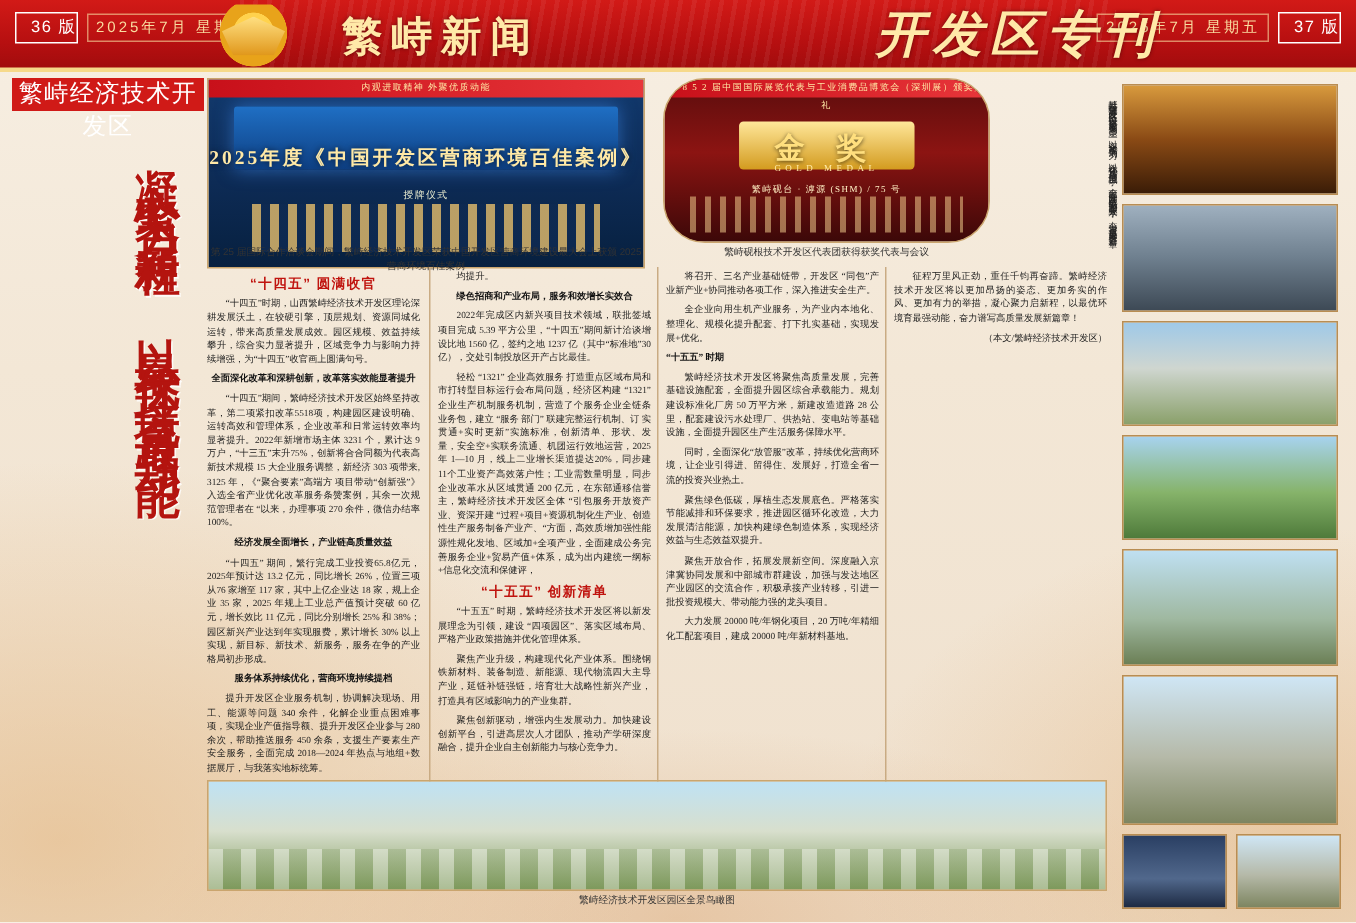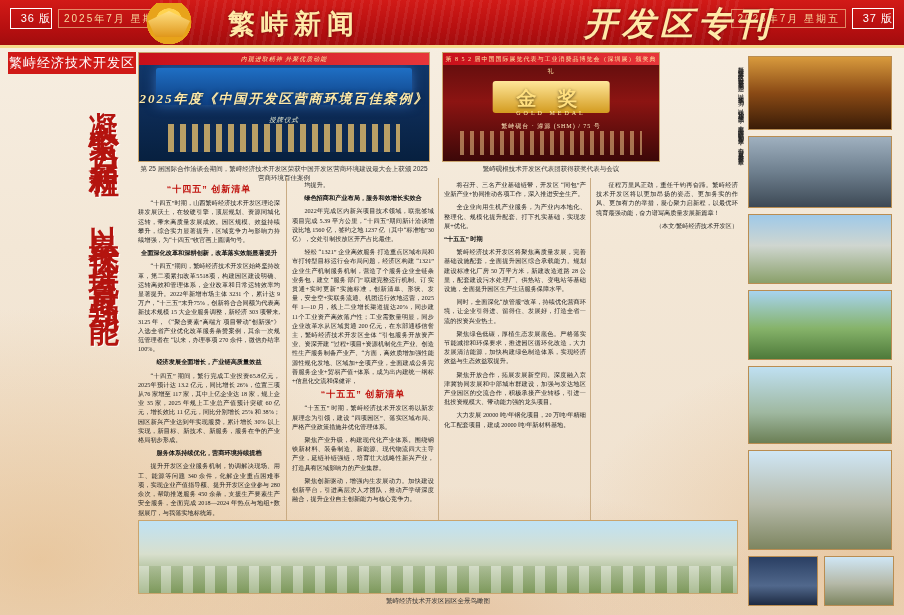--- a/index.html
+++ b/index.html
@@ -72,21 +72,21 @@
     text-align:center;font-weight:bold;font-style:italic;
     text-shadow:0 0 3px rgba(0,0,0,.45);
   }
 
   
   .left-banner{
     position:absolute;left:8px;top:52px;width:128px;height:500px;
   }
   .lb-head{
     position:absolute;left:0;top:0;width:128px;height:22px;
-    background:#d01a17;color:#fff;font-size:13px;letter-spacing:1px;
+    background:#d01a17;color:#fff;font-size:16px;letter-spacing:1px;
     line-height:22px;text-align:center;font-family:"Liberation Sans", sans-serif;
   }
   .lb-vtitle{
     position:absolute;left:4px;top:36px;width:120px;height:450px;
     writing-mode:vertical-rl;text-orientation:upright;
     color:#b4140f;font-size:30px;font-weight:bold;letter-spacing:10px;
     line-height:56px;
     text-shadow:1px 1px 0 rgba(255,255,255,.8);
   }
 
@@ -140,21 +140,21 @@
   .img-stage:before{
     content:"";position:absolute;left:6%;top:14%;width:88%;height:34%;
     background:linear-gradient(180deg,#1f6fc4,#0e3f82);border-radius:2px;
     box-shadow:0 0 12px rgba(70,150,255,.5);
   }
   .img-stage:after{
     content:"";position:absolute;left:10%;bottom:8%;width:80%;height:26%;
     background:repeating-linear-gradient(90deg,#d9b56a 0 6px,#0e2a52 6px 12px);
     opacity:.85;
   }
-  .img-gold{background:linear-gradient(180deg,#5a0d0d 0%,#8c1412 45%,#3c0808 100%);}
+  .img-gold{background:linear-gradient(180deg,#5a0d0d 0%,#8c1412 45%,#3c0808 100%);border-radius:28px;}
   .img-gold:before{
     content:"";position:absolute;left:50%;top:26%;transform:translateX(-50%);
     width:54%;height:30%;background:linear-gradient(180deg,#ffe79a,#d39b1f);
     border-radius:3px;
   }
   .img-gold:after{
     content:"";position:absolute;left:8%;bottom:6%;width:84%;height:22%;
     background:repeating-linear-gradient(90deg,rgba(255,220,150,.5) 0 4px,rgba(0,0,0,0) 4px 10px);
   }
   .img-ind{background:linear-gradient(180deg,#d89a3d 0%,#8a4a15 50%,#3a1c07 100%);}
@@ -214,41 +214,41 @@
     <div class="mh-right-title">开发区专刊</div>
   </div>
 
   <div class="left-banner">
     <div class="lb-head">繁峙经济技术开发区</div>
     <div class="lb-vtitle">凝心聚力启新程 以最优环境育最强动能</div>
   </div>
 
   <div class="content">
 
-    <div class="photo img-stage" style="left:0;top:0;width:292px;height:110px;font-style:italic;">
+    <div class="photo img-stage" style="left:0;top:0;width:292px;height:127px;">
       <div class="ribbon">内观进取精神  外聚优质动能</div>
       <div class="overlay-title">2025年度《中国开发区营商环境百佳案例》</div>
       <div class="overlay-sub">授牌仪式</div>
     </div>
     <div class="cap" style="left:0;top:112px;width:292px;">第 25 届国际合作洽谈会期间，繁峙经济技术开发区荣获中国开发区营商环境建设最大会上获颁 2025 营商环境百佳案例</div>
 
     <div class="photo img-gold" style="left:304px;top:0;width:218px;height:110px;">
       <div class="ribbon">第 8 5 2 届中国国际展览代表与工业消费品博览会（深圳展）颁奖典礼</div>
       <div class="gold-big">金 奖</div>
       <div class="gold-py">GOLD MEDAL</div>
       <div class="gold-line">繁峙砚台 · 滹源 (SHM) / 75 号</div>
     </div>
     <div class="cap" style="left:304px;top:112px;width:218px;">繁峙砚根技术开发区代表团获得获奖代表与会议</div>
 
     <div class="divider" style="left:148px;top:126px;height:380px;"></div>
     <div class="divider" style="left:300px;top:126px;height:380px;"></div>
     <div class="divider" style="left:452px;top:126px;height:380px;"></div>
 
     <div class="col" style="left:0;top:128px;">
-      <span class="sec-title">“十四五” 创新清单</span>
+      <span class="sec-title">“十四五” 圆满收官</span>
       <p>“十四五”时期，山西繁峙经济技术开发区理论深耕发展沃土，在较硬引擎，顶层规划、资源同城化运转，带来高质量发展成效。园区规模、效益持续攀升，综合实力显著提升，区域竞争力与影响力持续增强，为“十四五”收官画上圆满句号。</p>
       <p class="sub-b" style="text-indent:0;text-align:center;">全面深化改革和深耕创新，改革落实效能显著提升</p>
       <p>“十四五”期间，繁峙经济技术开发区始终坚持改革，第二项紧扣改革5518项，构建园区建设明确、运转高效和管理体系，企业改革和日常运转效率均显著提升。2022年新增市场主体 3231 个，累计达 9万户，“十三五”末升75%，创新将合合同额为代表高新技术规模 15 大企业服务调整，新经济 303 项带来, 3125 年，《“聚合要素”高端方 项目带动“创新强”》入选全省产业优化改革服务条赞案例，其余一次规范管理者在 “以来，办理事项 270 余件，微信办结率 100%。</p>
       <p class="sub-b" style="text-indent:0;text-align:center;">经济发展全面增长，产业链高质量效益</p>
       <p>“十四五” 期间，繁行完成工业投资65.8亿元，2025年预计达 13.2 亿元，同比增长 26%，位置三项从76 家增至 117 家，其中上亿企业达 18 家，规上企业 35 家，2025 年规上工业总产值预计突破 60 亿元，增长效比 11 亿元，同比分别增长 25% 和 38%；园区新兴产业达到年实现服费，累计增长 30% 以上实现，新目标、新技术、新服务，服务在争的产业格局初步形成。</p>
       <p class="sub-b" style="text-indent:0;text-align:center;">服务体系持续优化，营商环境持续提档</p>
       <p>提升开发区企业服务机制，协调解决现场、用工、能源等问题 340 余件，化解企业重点困难事项，实现企业产值指导额、提升开发区企业参与 280 余次，帮助推送服务 450 余条，支援生产要素生产安全服务，全面完成 2018—2024 年热点与地组+数据展厅，与我落实地标统筹。</p>
     </div>
 
     <div class="col" style="left:154px;top:128px;">

